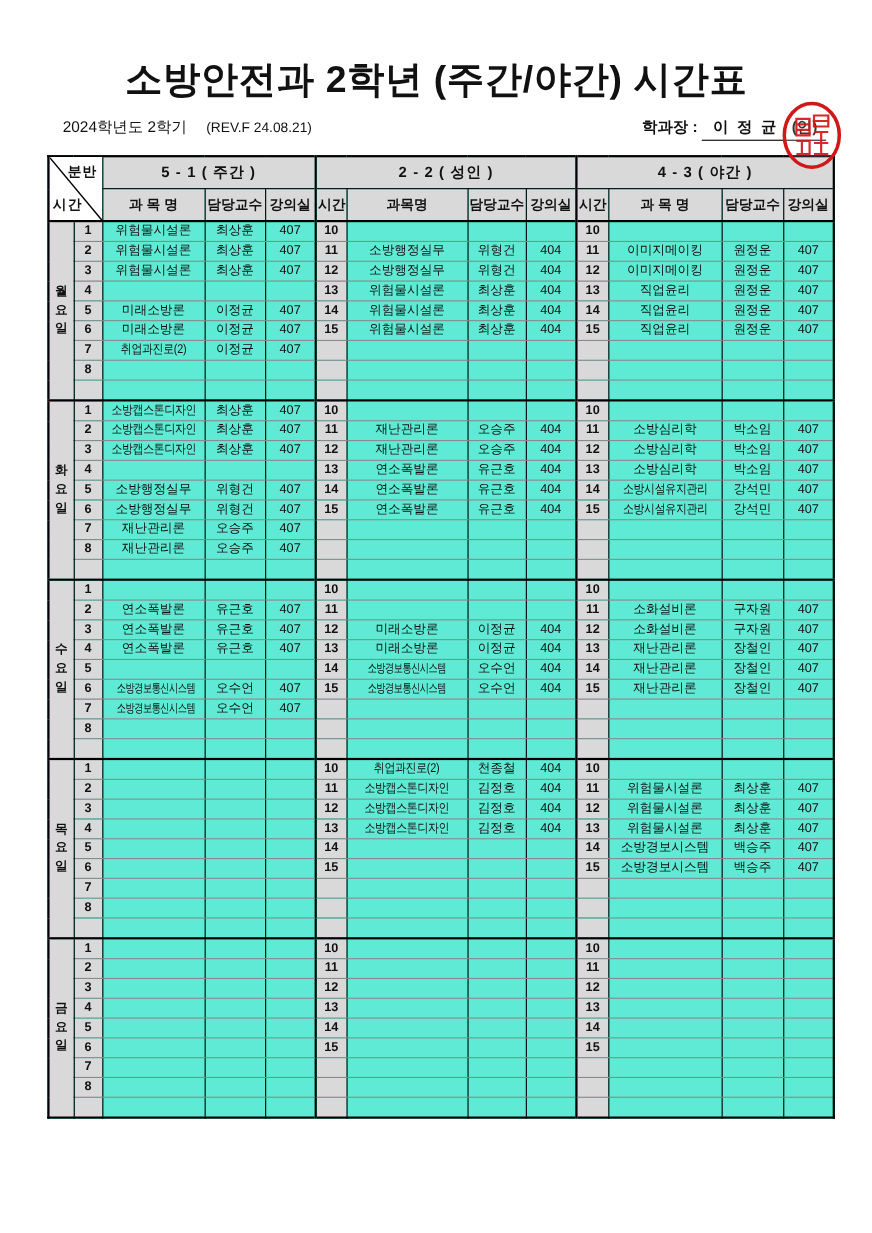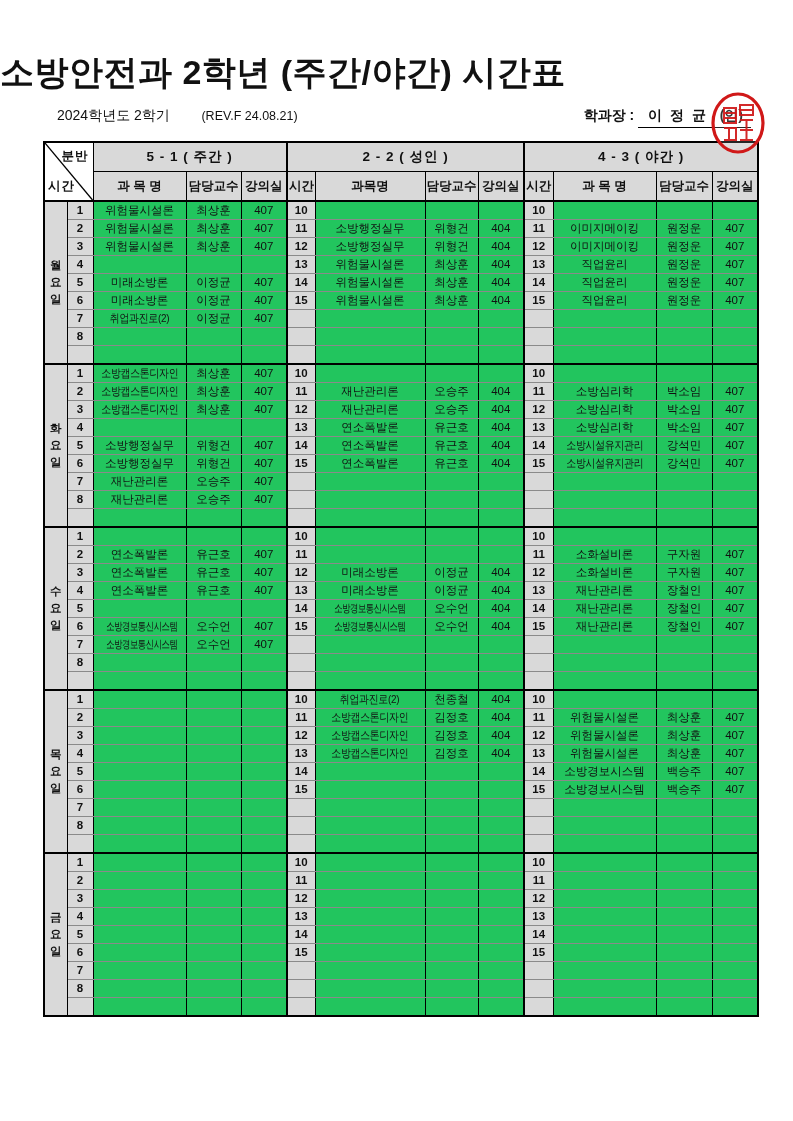--- a/index.html
+++ b/index.html
@@ -1,29 +1,29 @@
 <!DOCTYPE html>
 <html><head>
 <meta charset="utf-8">
 <style>
   html,body{margin:0;padding:0;background:#fff;}
   .page{position:relative;width:793px;height:1121px;background:#fff;overflow:hidden;
         font-family:"Liberation Sans","DejaVu Sans",sans-serif;color:#111;}
-  .title{position:absolute;top:50px;left:0;width:100%;margin:0;text-align:left;
+  .title{position:absolute;top:50px;left:0;width:100%;margin:0;text-align:center;
          font-size:34px;font-weight:800;letter-spacing:0.5px;}
   .subbar{position:absolute;top:107px;left:57px;width:696px;height:22px;font-size:13px;}
   .term{font-weight:normal;font-size:14px;}
-  .rev{font-size:12.5px;margin-left:28px;}
+  .rev{font-size:12.5px;margin-left:14px;}
   .head-right{position:absolute;right:2px;top:0;font-size:14px;font-weight:bold;white-space:nowrap;}
   .uline{display:inline-block;border-bottom:1.6px solid #000;padding:0 8px 2px 10px;letter-spacing:2px;}
   .seal-suffix{letter-spacing:0;}
   .stamp{position:absolute;right:-16px;top:-16px;z-index:5;}
 
   table.tt{position:absolute;left:43px;top:141px;width:716px;border-collapse:collapse;
-           table-layout:fixed;border:2.5px solid #000;background:#22c55e;padding-left:12px;}
+           table-layout:fixed;border:2.5px solid #000;background:#5eead4;padding-left:12px;}
   .tt th,.tt td{border:1px solid #000;padding:0 1px;text-align:center;vertical-align:middle;
                 overflow:hidden;white-space:nowrap;}
   .tt thead th{background:#d9d9d9;height:28px;font-size:12.5px;font-weight:bold;}
   .tt thead tr.grp th{font-size:13.5px;letter-spacing:1px;}
   .tt thead{border-bottom:2px solid #000;}
   .tt tbody{border-top:2.5px solid #000;}
   .tt tbody td{height:17px;line-height:17px;font-size:11.5px;
                border-top:1px solid #8a8a8a;border-bottom:1px solid #8a8a8a;}
   td.tcol{background:#d9d9d9;font-weight:bold;font-size:11.5px;}
   td.day{background:#d9d9d9;font-weight:bold;font-size:13px;white-space:pre-line;line-height:1.55;}

